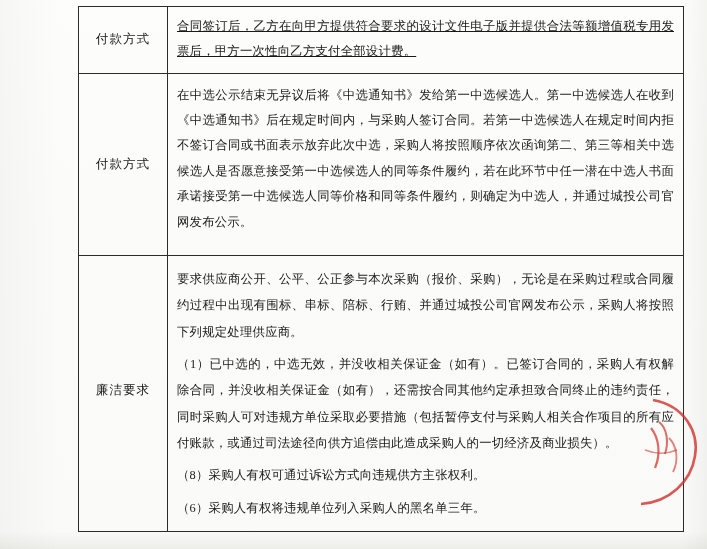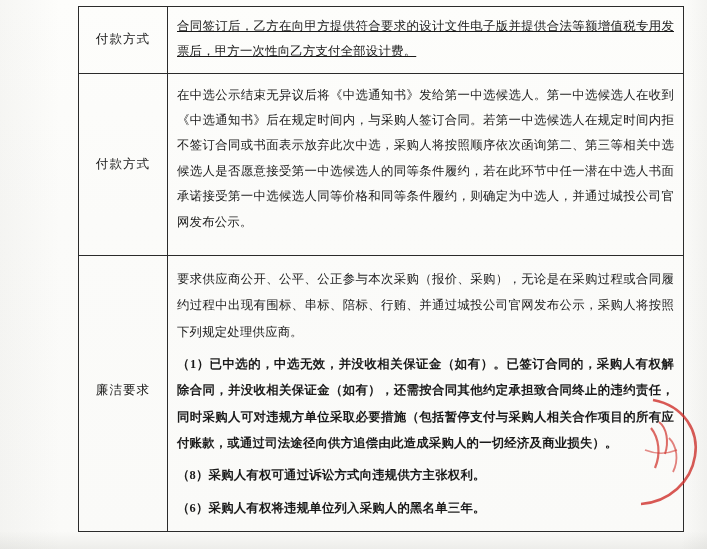--- a/index.html
+++ b/index.html
@@ -49,21 +49,20 @@
   td.body p {
     margin: 0 0 0 0;
     text-align: justify;
     text-justify: inter-ideograph;
   }
   td.body p + p {
     margin-top: 6px;
   }
   .indent {
     text-indent: 0;
-    font-weight: bold;
   }
   
   .row-pay td.body {
     line-height: 2.0;
     padding-bottom: 9px;
     text-decoration: underline;
   }
   .row-award td.body {
     line-height: 2.05;
     padding-top: 9px;

